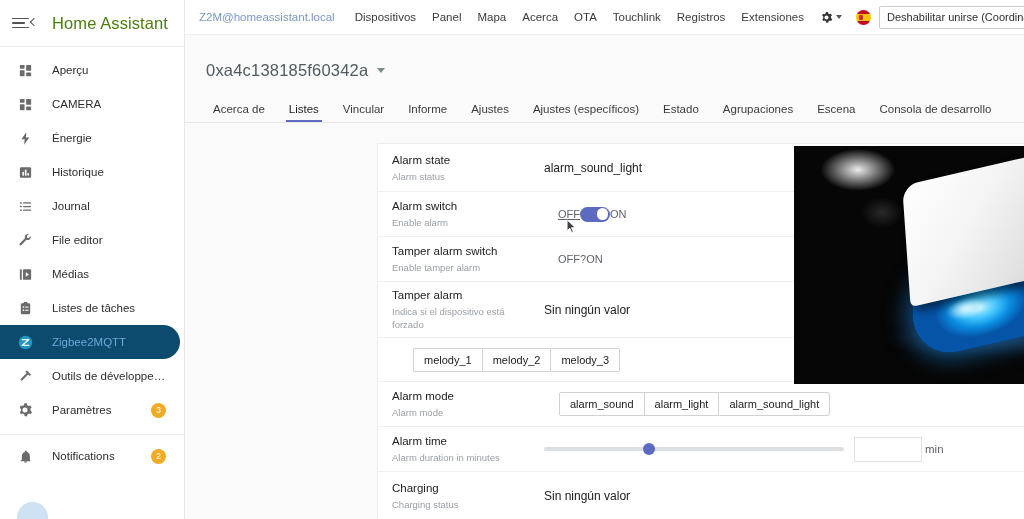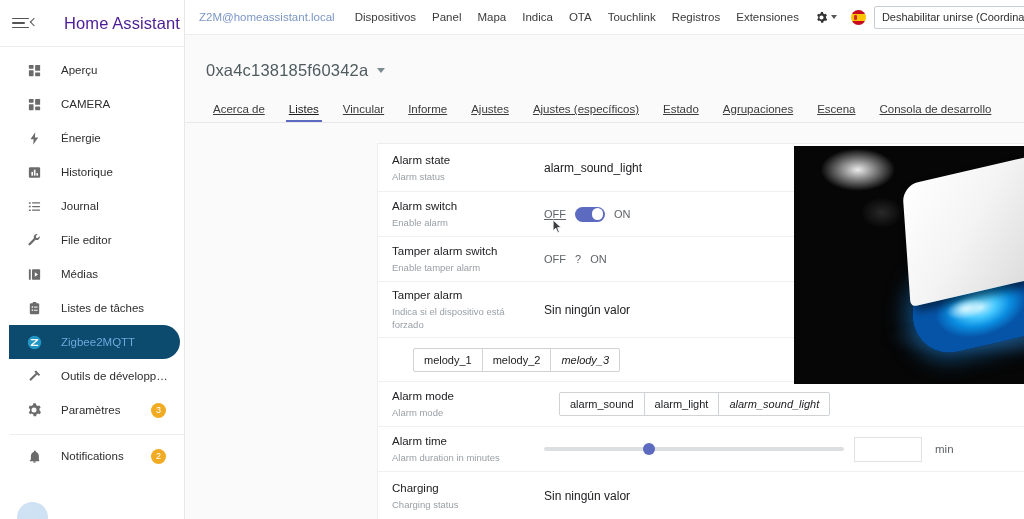--- a/index.html
+++ b/index.html
@@ -36,24 +36,24 @@
   .hamburger i:nth-child(1) { width: 17px; }
   .hamburger i:nth-child(2) { width: 13px; }
   .hamburger i:nth-child(3) { width: 17px; }
   .hamburger::after {
     content: ""; position: absolute; right: -1px; top: 8px;
     width: 5px; height: 5px;
     border-left: 1.6px solid #555; border-bottom: 1.6px solid #555;
     transform: rotate(45deg);
   }
   .sb-title {
-    margin-left: 28px; font-size: 16.5px; color: #4c1d95;
+    margin-left: 16px; font-size: 16.5px; color: #4d7c0f;
     letter-spacing: .1px; white-space: nowrap;
   }
-  .sb-list { flex: 1 1 auto; padding-top: 6px; overflow: hidden; padding-left: 9px; }
+  .sb-list { flex: 1 1 auto; padding-top: 6px; overflow: hidden; }
   .sb-item {
     height: 34px; display: flex; align-items: center;
     padding: 0 10px 0 14px; cursor: pointer; position: relative;
     border-radius: 0 18px 18px 0; margin-right: 4px;
   }
   .sb-item.active { background: #0c4a6e; }
   .sb-item.active .sb-label { color: #6ea8dc; }
   .sb-ico {
     width: 22px; height: 22px; flex: 0 0 22px;
     display: flex; align-items: center; justify-content: center;
@@ -140,21 +140,21 @@
   }
 
   
   .tabs {
     display: flex; align-items: flex-end; height: 30px;
     padding-left: 16px; margin-top: 4px;
     border-bottom: 1px solid #e6e8ea;
   }
   .tab {
     font-size: 11.5px; color: #3b3b3b; padding: 0 12px 7px 12px;
-    cursor: pointer; white-space: nowrap; position: relative; text-decoration: underline;
+    cursor: pointer; white-space: nowrap; position: relative;
   }
   .tab.active { color: #1d1d1d; }
   .tab.active::after {
     content: ""; position: absolute; left: 9px; right: 9px; bottom: 0;
     height: 2px; background: #5c6bc0;
   }
 
   
   .card {
     position: absolute; left: 192px; right: 14px; top: 143px; bottom: 0;
@@ -167,21 +167,21 @@
     border-bottom: 1px solid #eef0f1;
     padding: 0 0 0 14px; min-height: 42px;
   }
   .row-label { width: 146px; flex: 0 0 146px; padding: 7px 8px 7px 0; }
   .lab-main { font-size: 11.5px; color: #202124; font-weight: 400; line-height: 15px; }
   .lab-sub { font-size: 9.5px; color: #9aa0a6; line-height: 13px; margin-top: 2px; }
   .row-value { flex: 1 1 auto; display: flex; align-items: center; padding-right: 10px; }
   .val-text { font-size: 12px; color: #202124; }
 
   
-  .toggle-group { display: flex; align-items: center; gap: 9px; margin-left: 6px; position: relative; }
+  .toggle-group { display: flex; align-items: center; margin-left: 20px; position: relative; }
   .tg-side { font-size: 11px; color: #5f6368; }
   .tg-side.hovered { text-decoration: underline; cursor: pointer; }
   .switch {
     width: 30px; height: 15px; border-radius: 8px;
     background: #5c6bc0; position: relative; cursor: pointer; flex: 0 0 30px;
   }
   .switch .knob {
     position: absolute; top: 1.6px; right: 1.6px;
     width: 11.8px; height: 11.8px; border-radius: 50%; background: #fff;
   }
@@ -192,38 +192,38 @@
   }
 
   
   .segmented { display: inline-flex; margin-left: 6px; }
   .seg {
     border: 1px solid #cfd3d6; background: #fff; color: #202124;
     font-size: 11px; padding: 5px 10px; cursor: pointer;
     margin-left: -1px; white-space: nowrap;
   }
   .seg:first-child { margin-left: 15px; border-radius: 2px 0 0 2px; }
-  .seg:last-child { border-radius: 0 2px 2px 0; font-style: italic; }
+  .seg:last-child { border-radius: 0 2px 2px 0; }
 
   
   .slider-wrap { display: flex; align-items: center; flex: 1 1 auto; margin-left: 6px; }
   .slider {
     position: relative; height: 16px; flex: 1 1 auto;
     display: flex; align-items: center; max-width: 300px; cursor: pointer;
   }
   .slider .track { width: 100%; height: 4px; border-radius: 2px; background: #dcdfe2; }
   .slider .thumb {
     position: absolute; width: 12px; height: 12px; border-radius: 50%;
     background: #5c6bc0; transform: translateX(-50%);
   }
   .num-input {
     width: 68px; height: 25px; border: 1px solid #dfe2e5; background: #fff;
     margin-left: 10px; font-size: 11px; padding: 0 6px; color: #202124;
   }
-  .unit { font-size: 11.5px; color: #5f6368; margin-left: 13px; }
+  .unit { font-size: 11.5px; color: #5f6368; margin-left: 3px; }
 
   
   .dev-img {
     position: absolute; left: 416px; top: 2px;
     width: 399px; height: 238px;
     background:
       radial-gradient(ellipse 60px 34px at 16% 10%, rgba(255,255,255,.92) 0%, rgba(255,255,255,.0) 62%),
       radial-gradient(ellipse 46px 40px at 94% 78%, rgba(255,255,255,.88) 0%, rgba(255,255,255,0) 64%),
       radial-gradient(ellipse 30px 22px at 22% 28%, rgba(120,120,120,.30) 0%, rgba(0,0,0,0) 70%),
       #060606;
@@ -422,21 +422,21 @@
     <div class="sb-avatar"></div>
   </aside>
 
   <section class="main">
 
     <div class="topbar">
       <div class="brand">Z2M@homeassistant.local</div>
       <div class="navlink">Dispositivos</div>
       <div class="navlink">Panel</div>
       <div class="navlink">Mapa</div>
-      <div class="navlink">Indica</div>
+      <div class="navlink">Acerca</div>
       <div class="navlink">OTA</div>
       <div class="navlink">Touchlink</div>
       <div class="navlink">Registros</div>
       <div class="navlink">Extensiones</div>
 
       <div class="gear-wrap">
         <svg class="gear" viewBox="0 0 24 24" fill="currentColor">
             <path d="M12 8.2a3.8 3.8 0 1 0 0 7.6 3.8 3.8 0 0 0 0-7.6zm8.6 3.8c0 .5 0 1-.1 1.5l2 1.6-1.9 3.3-2.4-1a8 8 0 0 1-2.6 1.5l-.4 2.6h-3.8l-.4-2.6a8 8 0 0 1-2.6-1.5l-2.4 1-1.9-3.3 2-1.6a8.6 8.6 0 0 1 0-3l-2-1.6L5.5 5.1l2.4 1a8 8 0 0 1 2.6-1.5l.4-2.6h3.8l.4 2.6a8 8 0 0 1 2.6 1.5l2.4-1 1.9 3.3-2 1.6c.1.5.1 1 .1 1.5z"></path>
           </svg>
         <span class="caret"></span>

